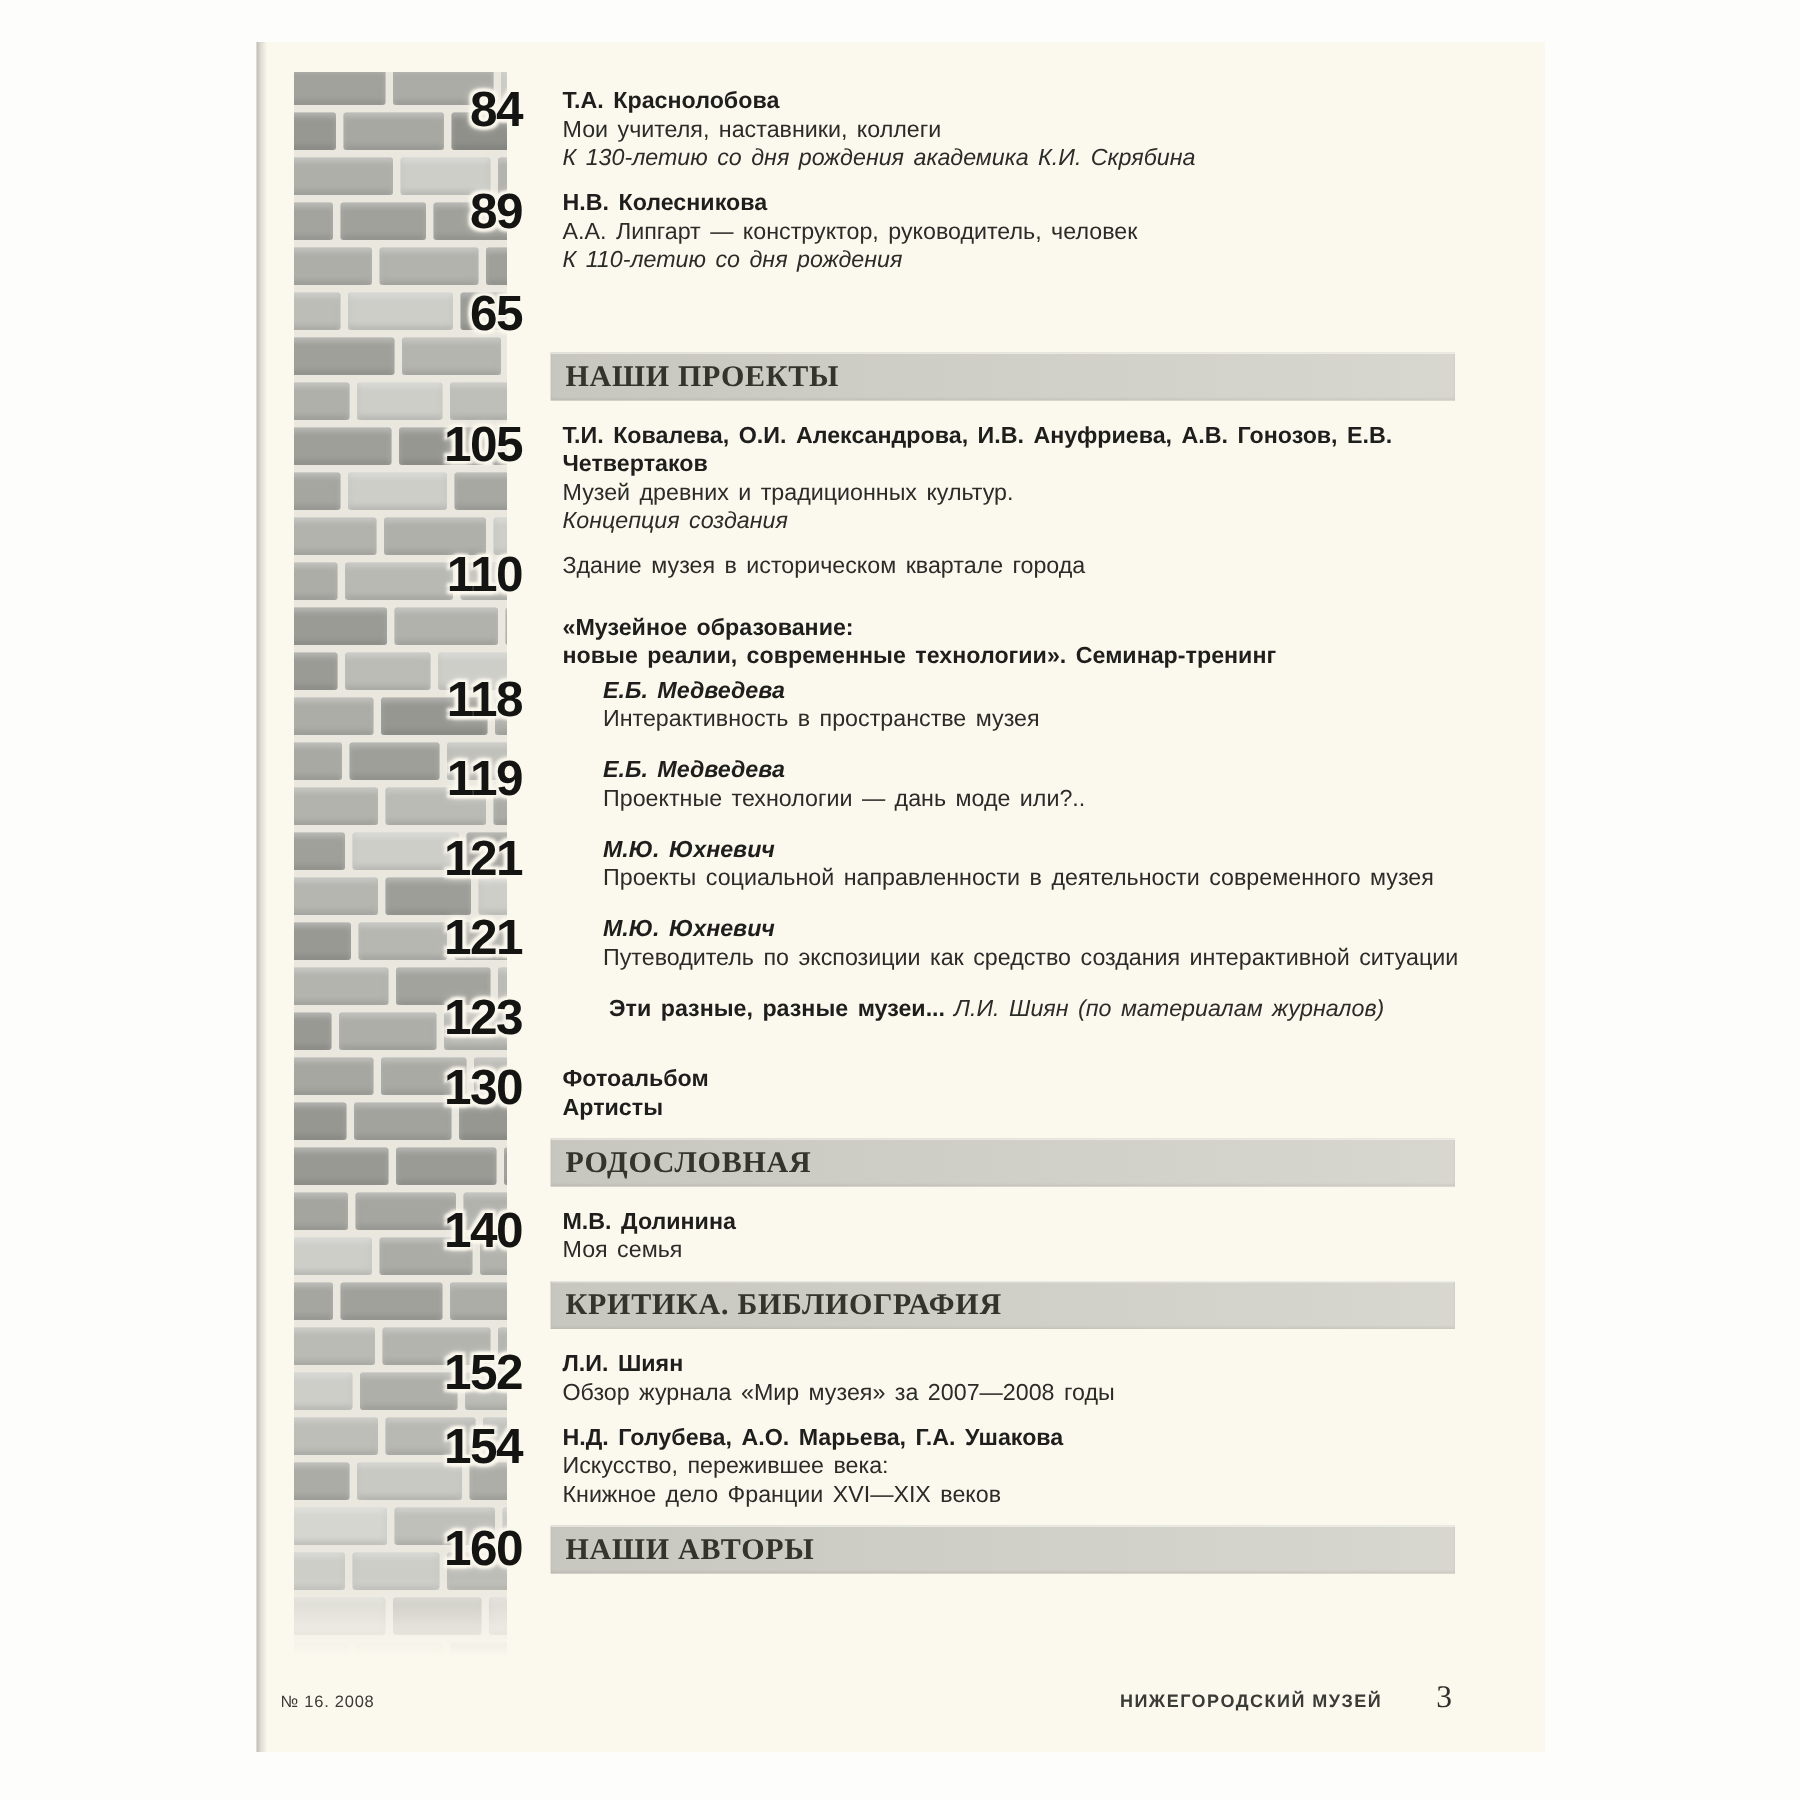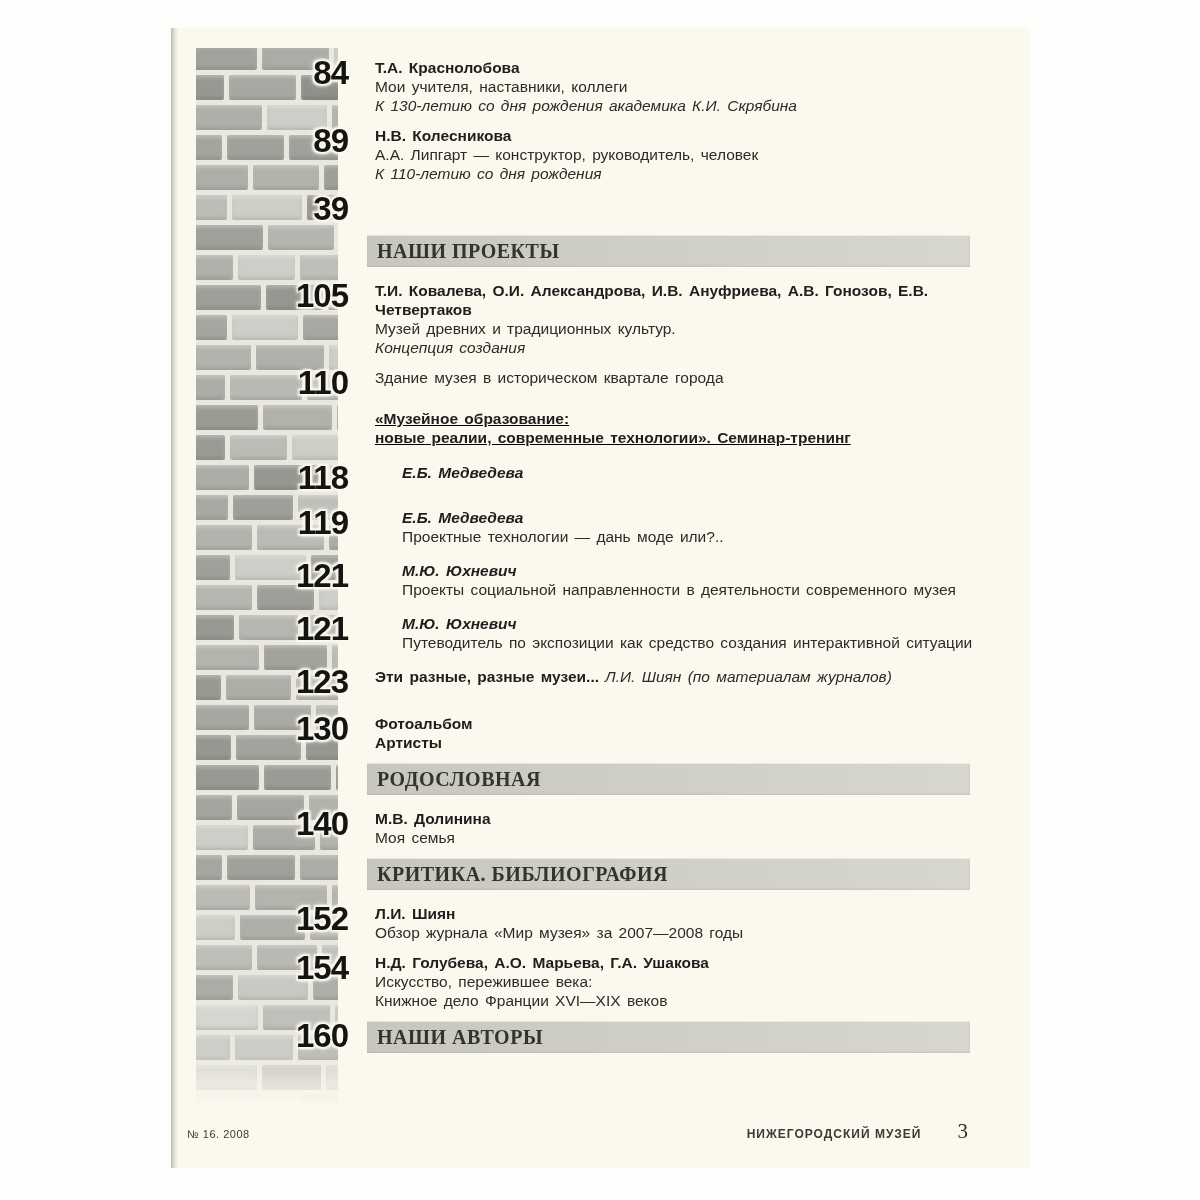--- a/index.html
+++ b/index.html
@@ -22,23 +22,23 @@
     text-shadow:-2px -2px 2px #fbf8ee,2px -2px 2px #fbf8ee,-2px 2px 2px #fbf8ee,2px 2px 2px #fbf8ee,0 0 7px #fbf8ee;}
   .text{margin-left:27px;width:610px;font-size:15.5px;line-height:19px;color:#2b2b28;word-spacing:2px;}
   .text.ind{margin-left:54px;width:583px;}
   .line{white-space:normal;}
   .seg-bold{font-weight:bold;color:#1e1e1c;}
   .seg-regular{font-weight:normal;}
   .seg-italic{font-style:italic;}
   .seg-bolditalic{font-weight:bold;font-style:italic;color:#1e1e1c;}
   .seg + .seg{margin-left:6px;}
   .row.sub{margin-bottom:15px;}
-  .row.heading-row{margin-bottom:16px;text-decoration:underline;}
+  .row.heading-row{margin-bottom:4px;}
   .row.heading-row .text{font-weight:bold;color:#1e1e1c;}
-  .content > .row:nth-child(12){margin-bottom:17px;} 
+  .content > .row:nth-child(12){margin-bottom:17px;gap:31px;} 
   
   .section-row{margin-bottom:14px;margin-top:2px;}
   .bar{margin-left:19px;width:603px;height:32px;line-height:32px;
     background:linear-gradient(90deg,#c7c6bf 0,#cfcec6 40%,#d8d7cf 100%);
     box-shadow:inset 0 1px 0 rgba(255,255,255,.5), inset 0 -1px 2px rgba(0,0,0,.08);}
   .bar-label{font-family:"Liberation Serif","DejaVu Serif",serif;font-weight:bold;font-size:20px;
     color:#34342e;padding-left:10px;letter-spacing:.5px;text-align:center;}
   
   .footer{position:absolute;left:16px;right:62px;bottom:24px;display:flex;align-items:baseline;}
   .footer-issue{font-size:11px;color:#3a3a36;letter-spacing:.5px;}
@@ -172,21 +172,21 @@
         </div>
         <div class="row">
           <div class="num">89</div>
           <div class="text">
             <div class="line"><span class="seg seg-bold">Н.В. Колесникова</span></div>
             <div class="line"><span class="seg seg-regular">А.А. Липгарт — конструктор, руководитель, человек</span></div>
             <div class="line"><span class="seg seg-italic">К 110-летию со дня рождения</span></div>
           </div>
         </div>
         <div class="row">
-          <div class="num">39</div>
+          <div class="num">65</div>
         </div>
         <div class="row section-row">
           <div class="num"></div>
           <div class="bar"><span class="bar-label">НАШИ ПРОЕКТЫ</span></div>
         </div>
         <div class="row">
           <div class="num">105</div>
           <div class="text">
             <div class="line"><span class="seg seg-bold">Т.И. Ковалева, О.И. Александрова, И.В. Ануфриева, А.В. Гонозов, Е.В. Четвертаков</span></div>
             <div class="line"><span class="seg seg-regular">Музей древних и традиционных культур.</span></div>
@@ -203,20 +203,21 @@
           <div class="num"></div>
           <div class="text">
             <div class="line"><span class="seg seg-bold">«Музейное образование:</span></div>
             <div class="line"><span class="seg seg-bold">новые реалии, современные технологии». Семинар-тренинг</span></div>
           </div>
         </div>
         <div class="row sub">
           <div class="num">118</div>
           <div class="text ind">
             <div class="line"><span class="seg seg-bolditalic">Е.Б. Медведева</span></div>
+            <div class="line"><span class="seg seg-regular">Интерактивность в пространстве музея</span></div>
           </div>
         </div>
         <div class="row sub">
           <div class="num">119</div>
           <div class="text ind">
             <div class="line"><span class="seg seg-bolditalic">Е.Б. Медведева</span></div>
             <div class="line"><span class="seg seg-regular">Проектные технологии — дань моде или?..</span></div>
           </div>
         </div>
         <div class="row sub">

